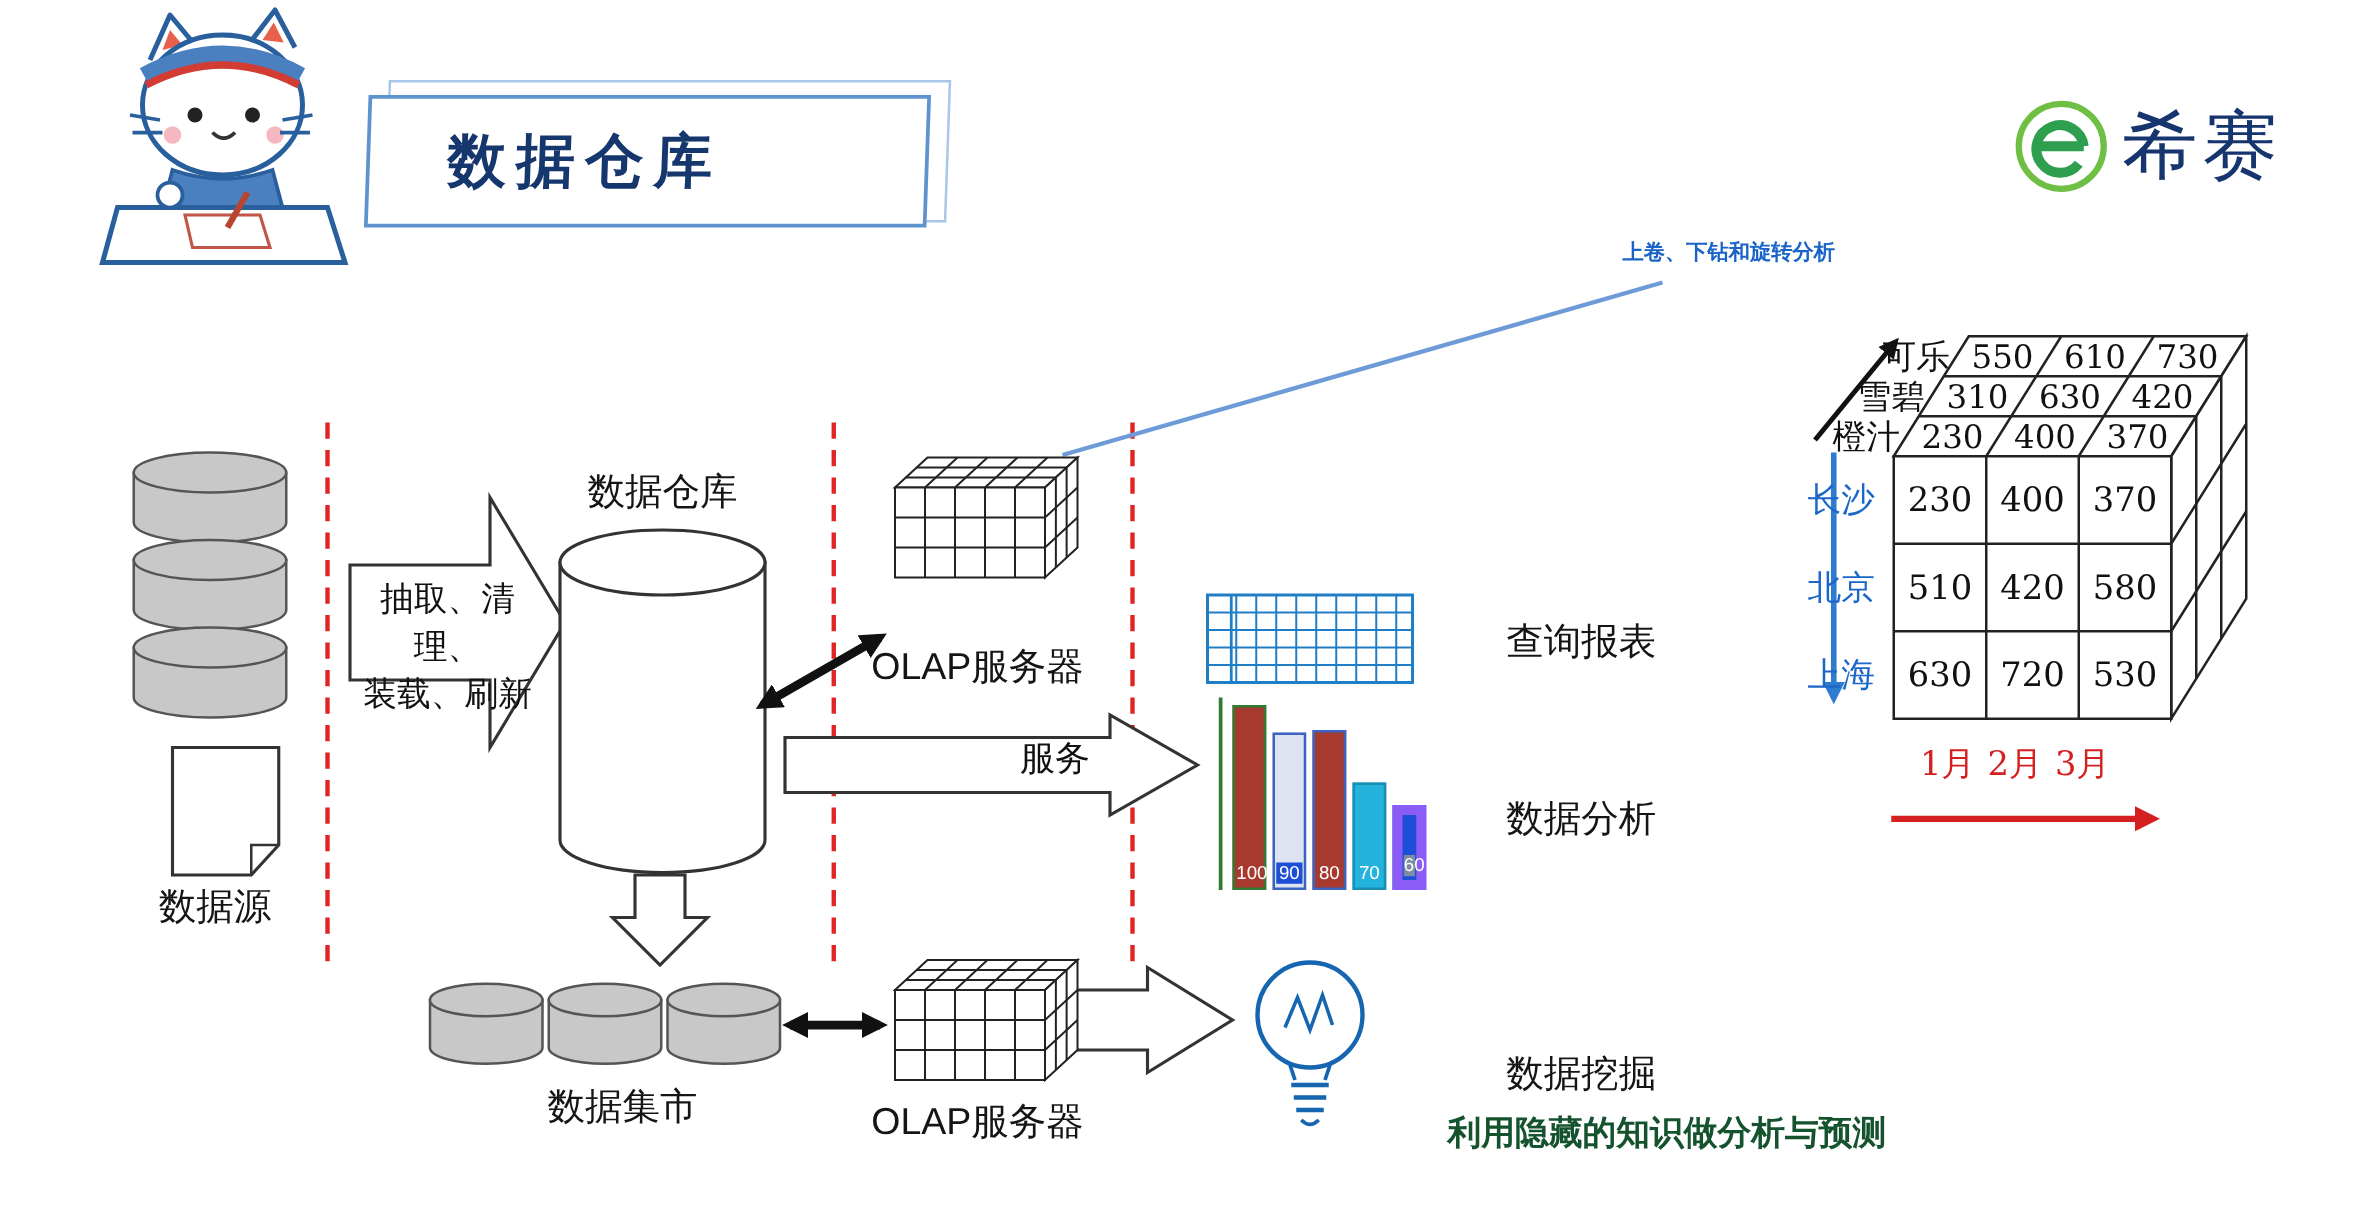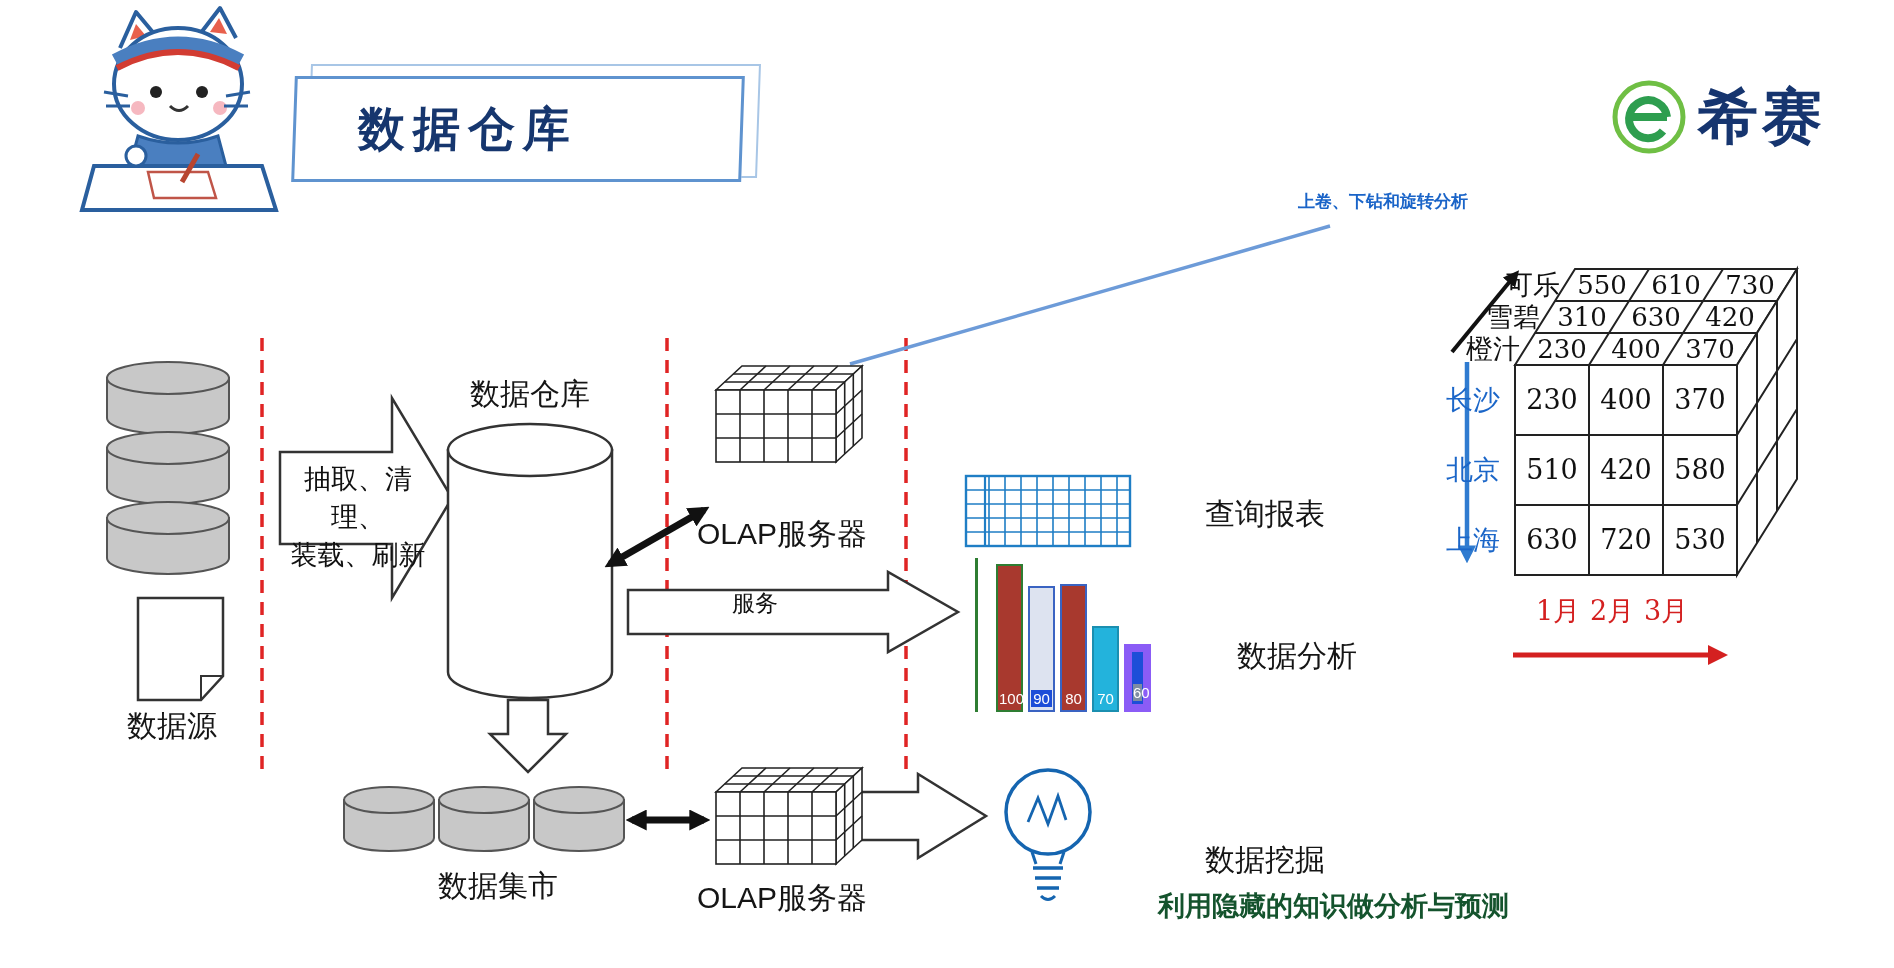--- a/index.html
+++ b/index.html
@@ -17,43 +17,43 @@
     position:absolute;left:293px;top:76px;width:450px;height:106px;
     background:#fff;border:3px solid #5f93cf;transform:skewX(-2deg);
     display:flex;align-items:center;padding-left:62px;box-sizing:border-box;
   }
   .title-text{
     font-size:47px;font-weight:bold;color:#16366e;letter-spacing:8px;
   }
   .brand{
     position:absolute;left:1608px;top:76px;display:flex;align-items:center;gap:8px;
   }
-  .brand-name{font-size:60px;font-weight:bold;color:#16356f;letter-spacing:4px;}
+  .brand-name{font-size:60px;font-weight:normal;color:#16356f;letter-spacing:4px;}
   
   .lbl{position:absolute;color:#151515;font-size:30px;line-height:1.2;}
   .lbl.center{text-align:center;}
   .note-blue{
     position:absolute;left:1298px;top:190px;color:#1a64c8;font-size:17px;font-weight:bold;
   }
   .note-red{
     position:absolute;left:1158px;top:888px;color:#14532d;font-size:27px;font-weight:bold;
   }
   .etl-text{
     position:absolute;left:279px;top:460px;width:158px;text-align:center;
     font-size:27px;line-height:38px;color:#111;
   }
   .service-text{
-    position:absolute;left:732px;top:588px;width:140px;text-align:left;
-    font-size:23px;color:#111;
+    position:absolute;left:732px;top:588px;width:140px;text-align:right;
+    font-size:28px;color:#111;
   }
   
   .barchart{
     position:absolute;left:975px;top:558px;width:180px;height:154px;
     display:flex;align-items:flex-end;gap:5px;border-left:3px solid #2e7d32;
-    padding-left:18px;box-sizing:border-box;
+    padding-left:8px;box-sizing:border-box;
   }
   .bar{position:relative;width:27px;box-sizing:border-box;}
   .bar .num{
     position:absolute;bottom:3px;left:1px;right:1px;text-align:center;
     color:#fff;font-size:15px;
   }
   .bar.b1{height:148px;background:#a8392e;border:2px solid #2e7d32;}
   .bar.b2{height:126px;background:#dde3f0;border:2px solid #3a63c2;}
   .bar.b2 .num{background:#1d4ed8;}
   .bar.b3{height:128px;background:#a8392e;border:2px solid #3a63c2;}
@@ -260,21 +260,21 @@
   <div>装载、刷新</div>
 </div>
 
 <div class="lbl center" style="left:112px;top:708px;width:120px;">数据源</div>
 <div class="lbl center" style="left:460px;top:376px;width:140px;">数据仓库</div>
 <div class="lbl center" style="left:428px;top:868px;width:140px;">数据集市</div>
 <div class="lbl center" style="left:692px;top:516px;width:180px;">OLAP服务器</div>
 <div class="lbl center" style="left:692px;top:880px;width:180px;">OLAP服务器</div>
 <div class="service-text">服务</div>
 <div class="lbl" style="left:1205px;top:496px;">查询报表</div>
-<div class="lbl" style="left:1205px;top:638px;margin-left:32px;">数据分析</div>
+<div class="lbl" style="left:1205px;top:638px;">数据分析</div>
 <div class="lbl" style="left:1205px;top:842px;">数据挖掘</div>
 
 <div class="barchart">
   <div class="bar b1">
       <span class="num">100</span>
     </div>
   <div class="bar b2">
       <span class="num">90</span>
     </div>
   <div class="bar b3">

